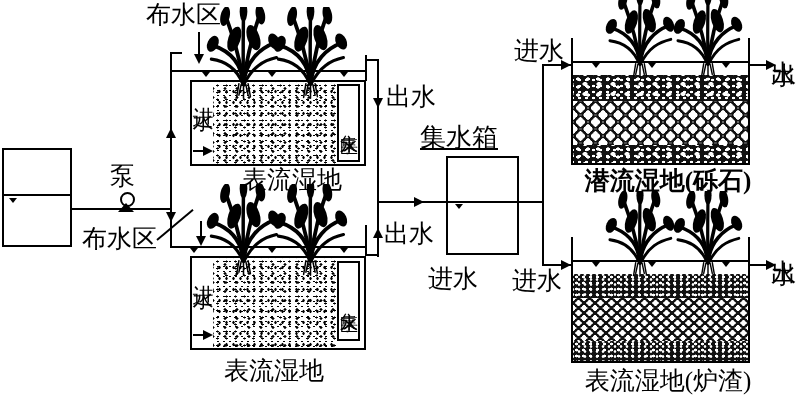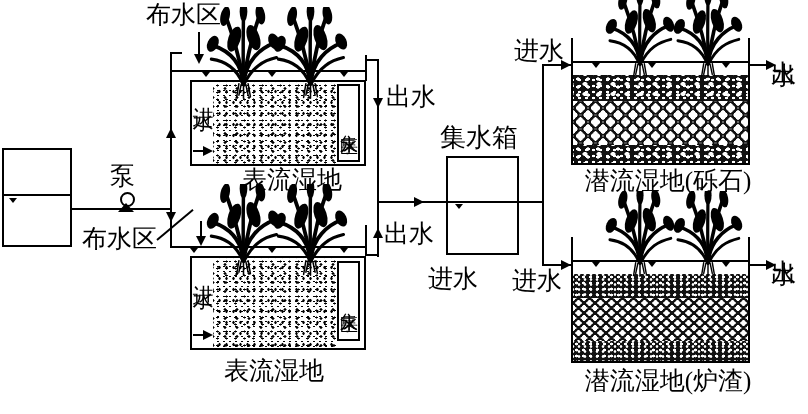--- a/index.html
+++ b/index.html
@@ -160,21 +160,21 @@
     <div class="lbl vlbl" style="position:static; font-size:18px; letter-spacing:2px;">集水区</div>
   </div>
   <svg class="plant" viewBox="0 0 100 120" style="left:196px; top:184px; width:95px; height:92px;">
       <use href="#plantg"></use>
     </svg>
   <svg class="plant" viewBox="0 0 100 120" style="left:263px; top:184px; width:95px; height:92px;">
       <use href="#plantg"></use>
     </svg>
   <div class="lbl" style="left:204px; top:358px; width:140px; font-size:25px; text-align:center;">表流湿地</div>
 
-  <div class="lbl" style="left:440px; top:124px; font-size:26px;">集水箱</div>
+  <div class="lbl" style="left:420px; top:124px; font-size:26px;text-decoration:underline;">集水箱</div>
   <div class="box" style="left:446px; top:156px; width:73px; height:99px;"></div>
   <div class="hline" style="left:446px; top:201px; width:73px; height:2px;"></div>
   <div class="tick" style="left:455px; top:204px;"></div>
   <div class="hline" style="left:519px; top:201px; width:25px; height:2px;"></div>
   <div class="lbl" style="left:428px; top:266px; font-size:25px;">进水</div>
 
   <div class="vline" style="left:542px; top:64px; width:2px; height:202px;"></div>
   <div class="hline" style="left:542px; top:64px; width:30px; height:2px;"></div>
   <div class="tri right" style="left:561px; top:60px;"></div>
   <div class="hline" style="left:542px; top:264px; width:30px; height:2px;"></div>
@@ -194,36 +194,36 @@
   <div class="media g-rubble" style="left:573px; top:145px; width:175px; height:18px;"></div>
   <svg class="plant" viewBox="0 0 100 120" style="left:595px; top:-8px; width:90px; height:86px;">
       <use href="#plantg"></use>
     </svg>
   <svg class="plant" viewBox="0 0 100 120" style="left:663px; top:-8px; width:90px; height:86px;">
       <use href="#plantg"></use>
     </svg>
   <div class="hline" style="left:750px; top:64px; width:24px; height:2px;"></div>
   <div class="tri right" style="left:766px; top:60px;"></div>
   <div class="lbl vlbl" style="left:770px; top:40px; font-size:25px; letter-spacing:2px;">出水</div>
-  <div class="lbl" style="left:573px; top:168px; width:190px; font-size:25px; text-align:center;">潜流湿地(砾石)</div>
+  <div class="lbl" style="left:573px; top:168px; width:190px; font-size:25px; text-align:center;font-weight:bold;">潜流湿地(砾石)</div>
 
   <div class="vline" style="left:571px; top:237px; width:2px; height:126px;"></div>
   <div class="vline" style="left:748px; top:237px; width:2px; height:126px;"></div>
   <div class="hline" style="left:571px; top:361px; width:179px; height:2px;"></div>
   <div class="hline" style="left:571px; top:260px; width:179px; height:2px;"></div>
   <div class="tick" style="left:592px; top:262px;"></div>
   <div class="tick" style="left:648px; top:262px;"></div>
   <div class="tick" style="left:722px; top:262px;"></div>
   <div class="media s-dark" style="left:573px; top:274px; width:175px; height:24px;"></div>
   <div class="media honeycomb" style="left:573px; top:298px; width:175px; height:43px;"></div>
   <div class="media s-dark" style="left:573px; top:341px; width:175px; height:20px;"></div>
   <svg class="plant" viewBox="0 0 100 120" style="left:595px; top:191px; width:90px; height:86px;">
       <use href="#plantg"></use>
     </svg>
   <svg class="plant" viewBox="0 0 100 120" style="left:663px; top:191px; width:90px; height:86px;">
       <use href="#plantg"></use>
     </svg>
   <div class="hline" style="left:750px; top:264px; width:24px; height:2px;"></div>
   <div class="tri right" style="left:766px; top:260px;"></div>
   <div class="lbl vlbl" style="left:770px; top:239px; font-size:25px; letter-spacing:2px;">出水</div>
-  <div class="lbl" style="left:573px; top:368px; width:190px; font-size:25px; text-align:center;">潜流湿地(炉渣)</div>
+  <div class="lbl" style="left:573px; top:368px; width:190px; font-size:25px; text-align:center;">表流湿地(炉渣)</div>
 
 </div>
 
 </body></html>

